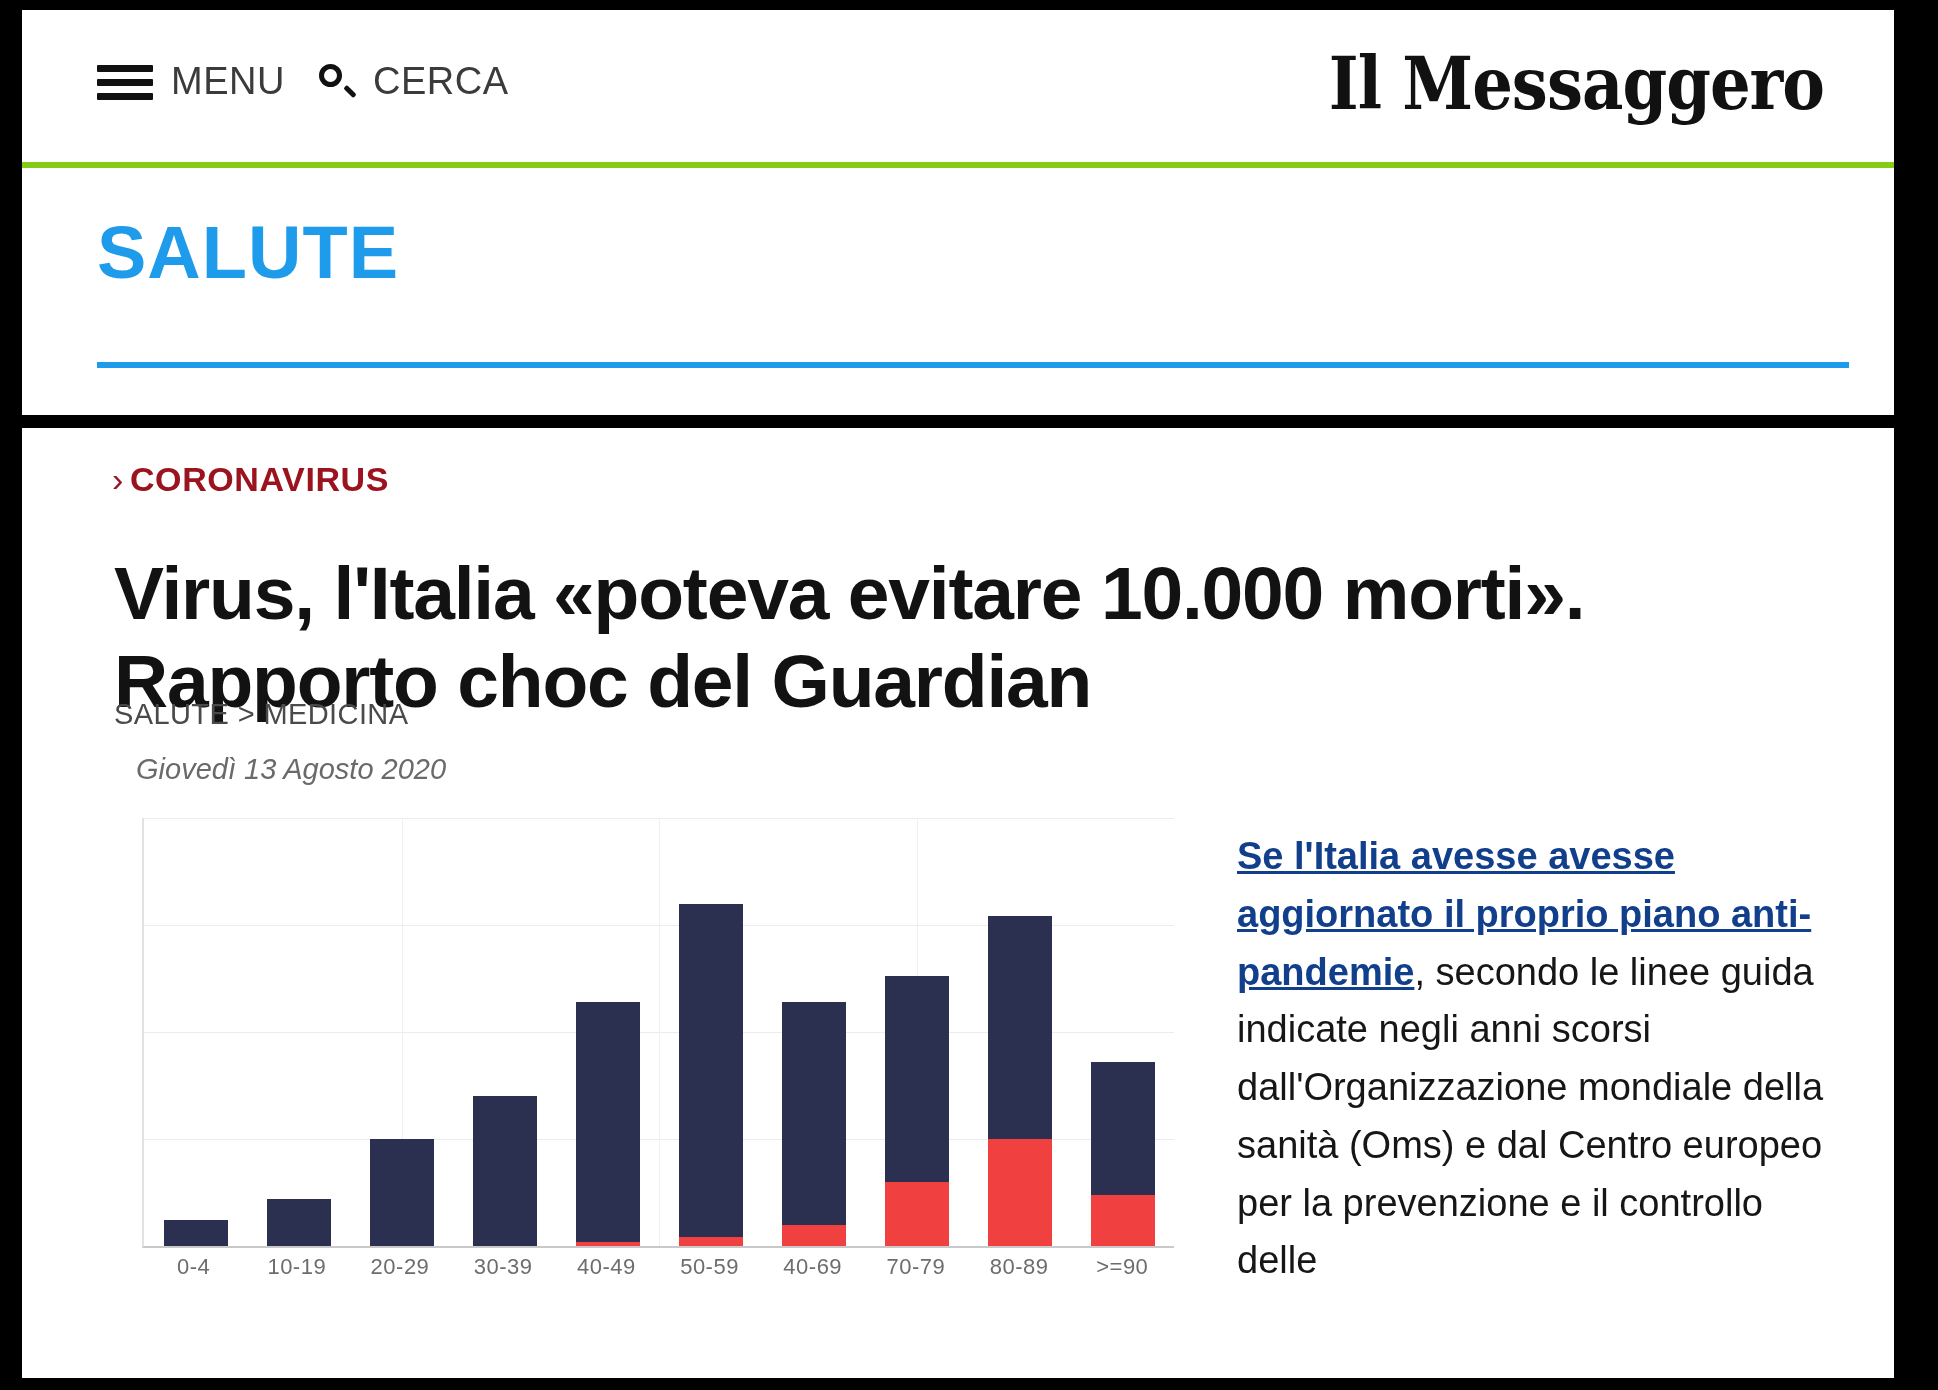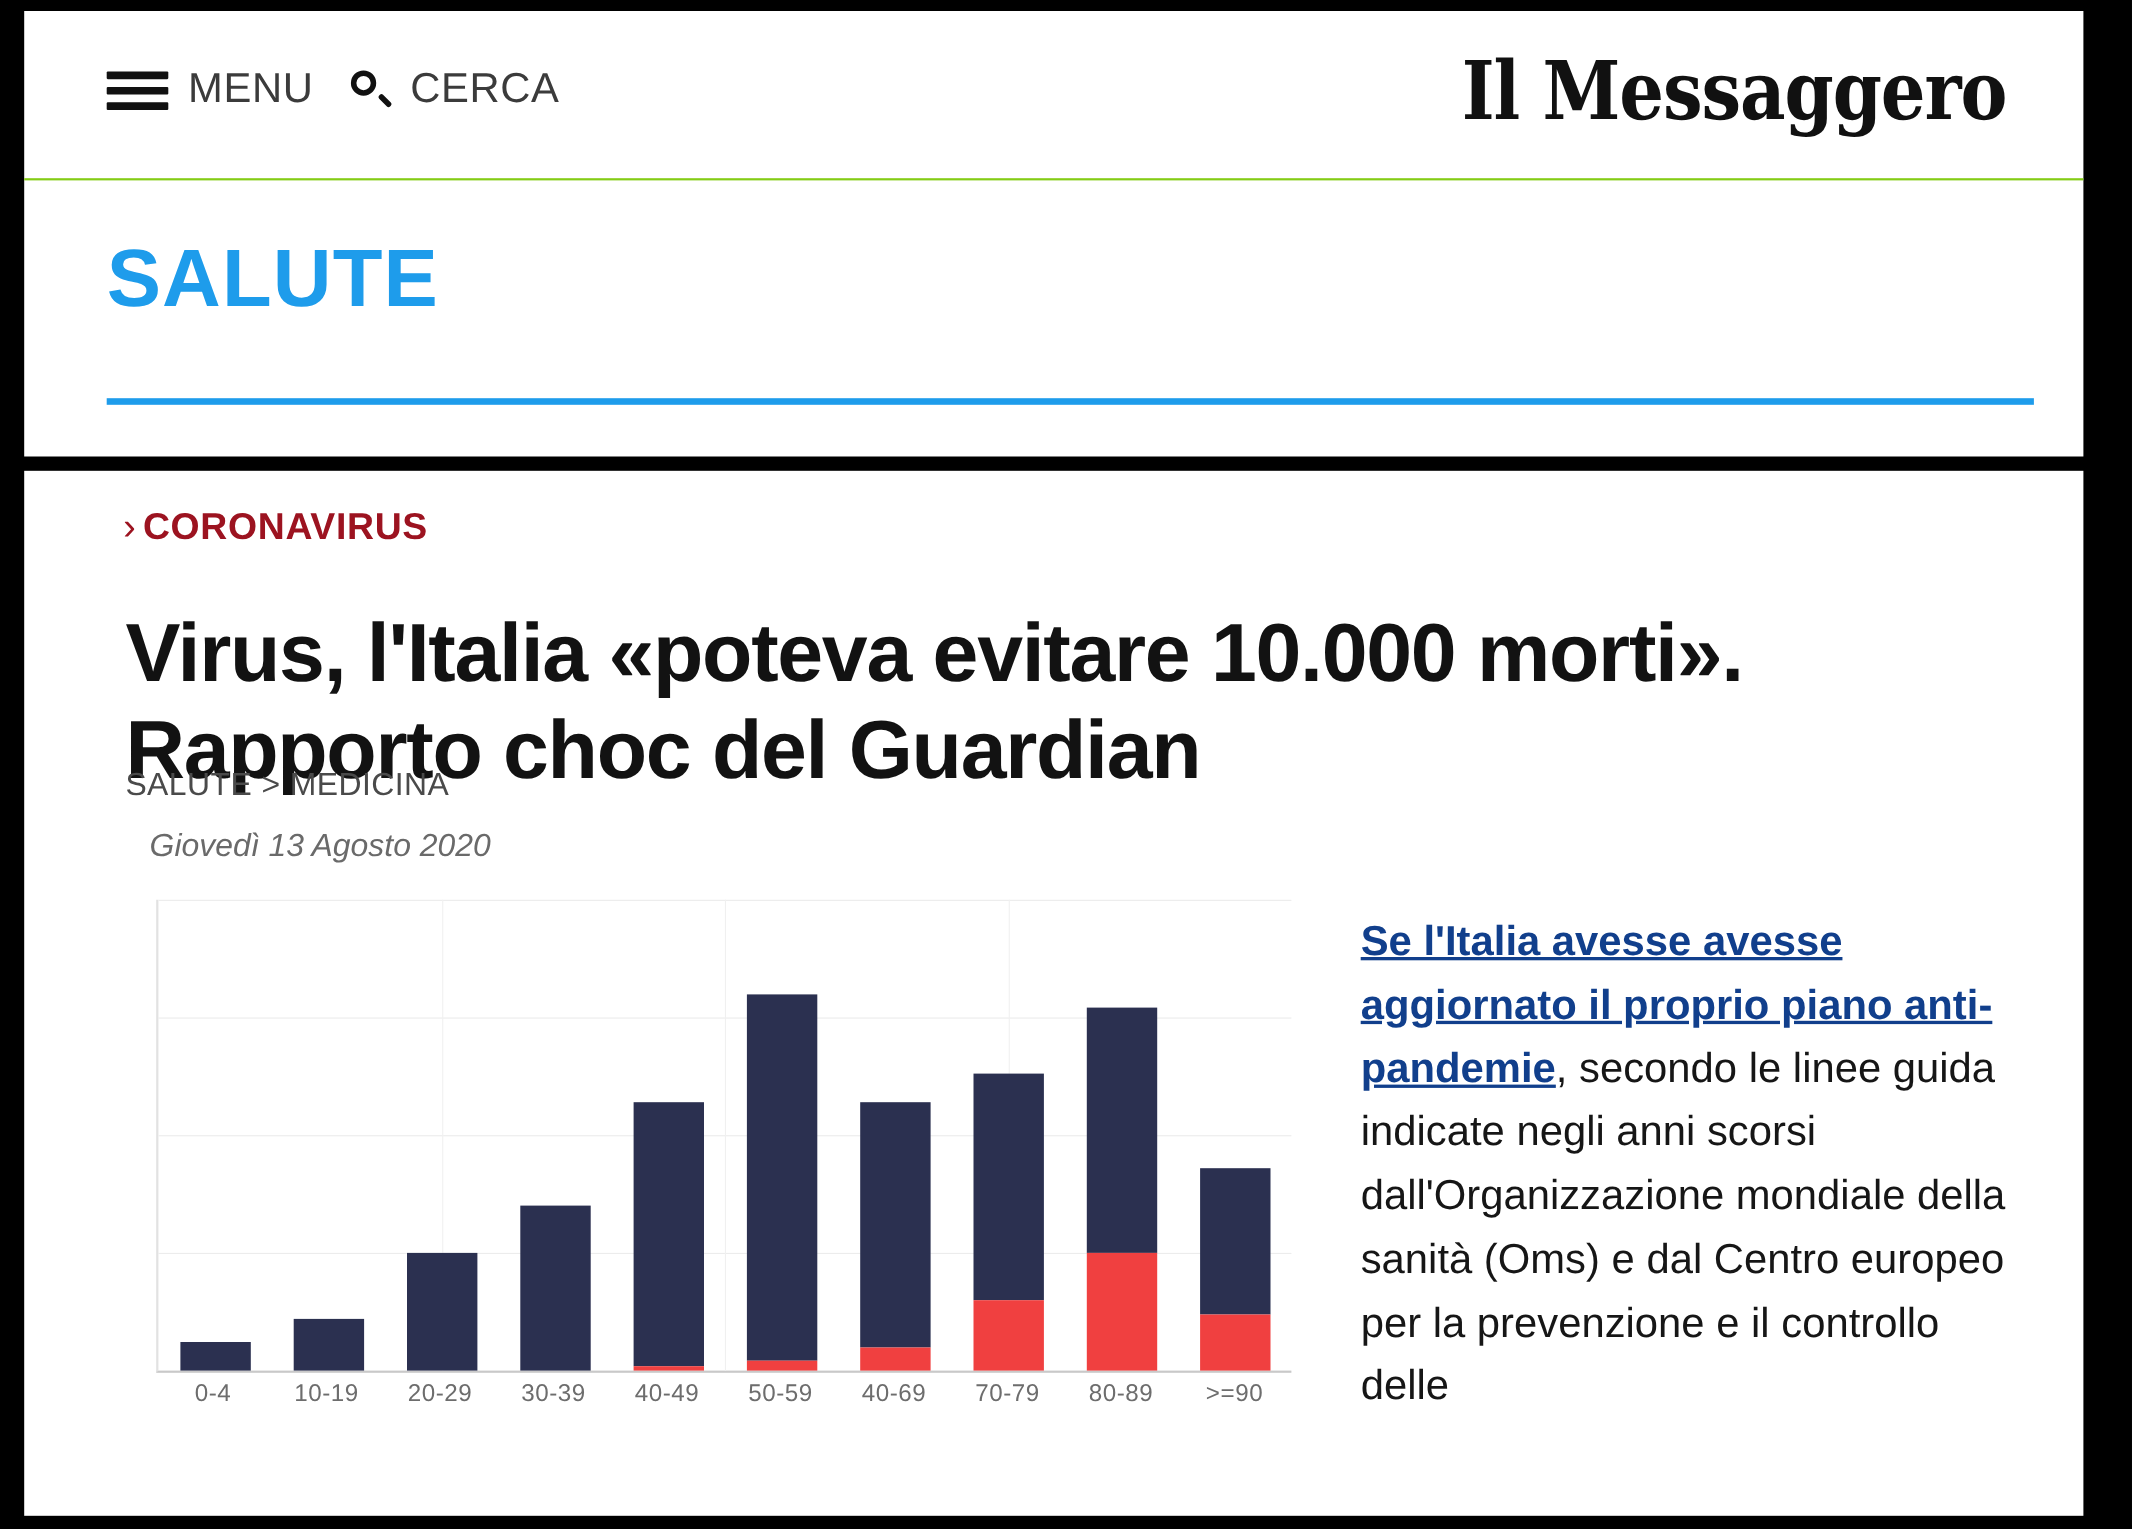--- a/index.html
+++ b/index.html
@@ -22,21 +22,21 @@
     left: 22px;
     top: 10px;
     width: 1872px;
     height: 405px;
     background: #ffffff;
     box-sizing: border-box;
   }
   .header-top {
     position: relative;
     height: 152px;
-    border-bottom: 2px solid #84cc16;
+    border-bottom: 6px solid #84cc16;
   }
   .menu-group {
     position: absolute;
     left: 75px;
     top: 50px;
     display: flex;
     align-items: center;
     gap: 18px;
   }
   .hamburger {

